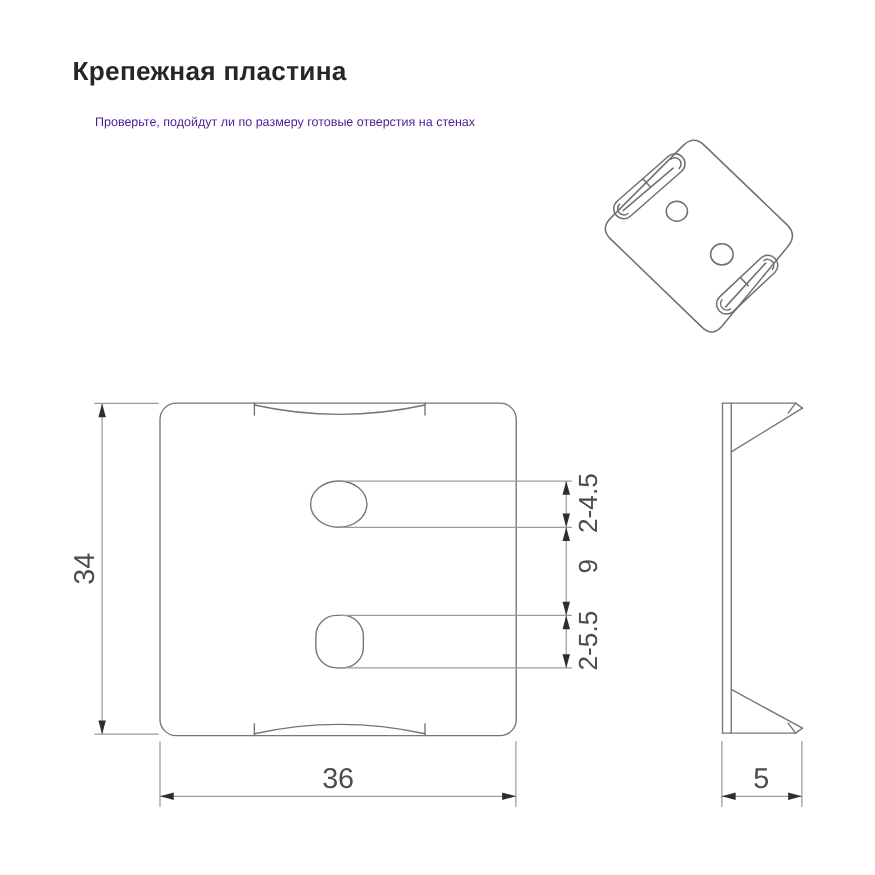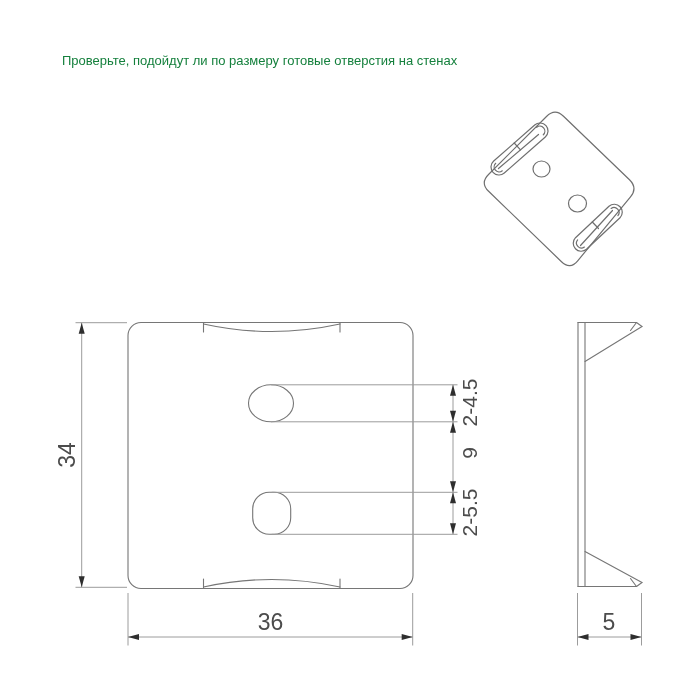--- a/index.html
+++ b/index.html
@@ -12,42 +12,43 @@
   }
   .header { position: absolute; left: 58px; top: 46px; width: 460px; }
   .title {
     margin: 0 0 9px 0;
     font-size: 21px;
     font-weight: bold;
     color: #262626;
     letter-spacing: 0.2px;
   }
   .subtitle {
-    margin: 4px;
-    font-size: 13px;
+    margin: 18px;
+    font-size: 10px;
     line-height: 21px;
-    color: #15803d;
+    color: #4c1d95;
   }
   .drawing { position: absolute; left: 0; top: 0; }
   .part { stroke: #767676; stroke-width: 1.1; fill: none; stroke-linejoin: round; stroke-linecap: round; }
   .iso  { stroke: #6f6f6f; stroke-width: 1.2; fill: none; stroke-linejoin: round; stroke-linecap: round; }
   .dim  { stroke: #9c9c9c; stroke-width: 1; fill: none; }
   .arrow { fill: #2e2e2e; stroke: none; }
   .dimtext {
     font-family: "Liberation Sans", sans-serif;
     fill: #4c4c4c;
     stroke: none;
   }
   .dimtext.big { font-size: 23px; }
   .dimtext.small { font-size: 21px; }
 </style>
 </head>
 <body>
 
 <div class="header">
+  <h1 class="title">Крепежная пластина</h1>
   <p class="subtitle"><span>Проверьте, подойдут ли по размеру готовые отверстия на стенах</span><br>
   </p>
 </div>
 
 <svg class="drawing" width="700" height="700" viewBox="0 0 700 700" xmlns="http://www.w3.org/2000/svg">
 
   <g>
     <path class="iso" d="M488.5,174.5 L546.5,116.5 Q555,108 563.5,116.3 L629.5,179.7 Q638,188 630.3,197.2 L577.7,260.8 Q570,270 561.5,261.7 L488.6,191.3 Q480,183 488.5,174.5 Z"></path>
     <ellipse class="iso" cx="541.5" cy="169" rx="8.5" ry="8"></ellipse>
     <ellipse class="iso" cx="577.5" cy="203.5" rx="9" ry="8.5"></ellipse>

